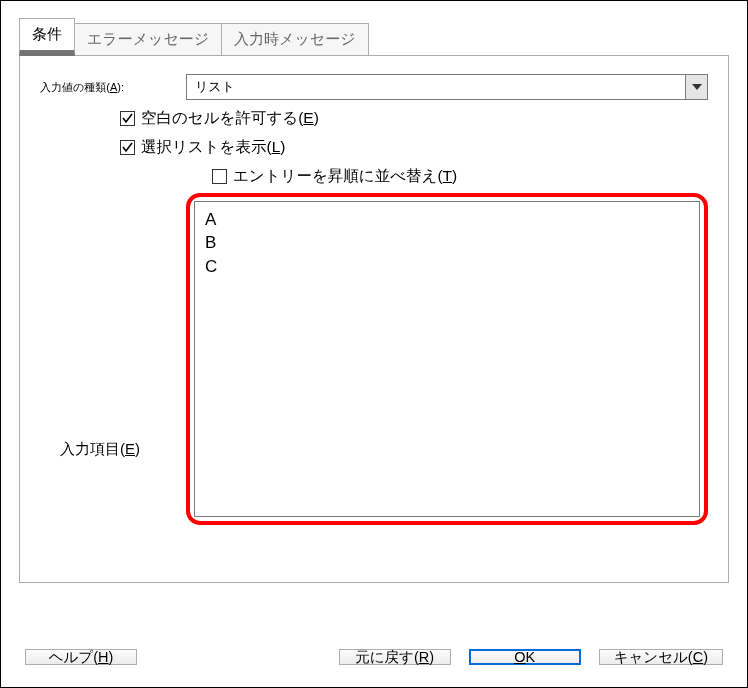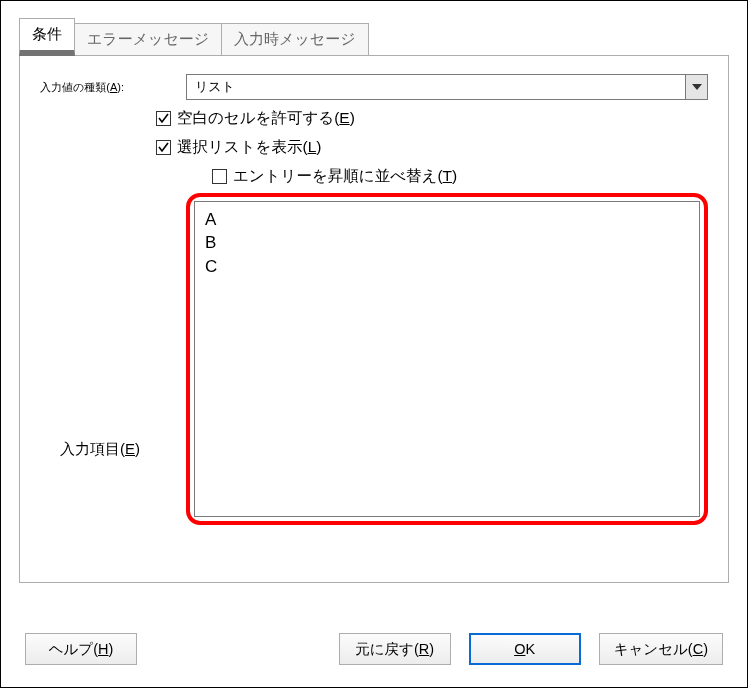--- a/index.html
+++ b/index.html
@@ -110,21 +110,21 @@
     justify-content: center;
     cursor: pointer;
   }
   .dropdown-btn svg { width: 10px; height: 6px; }
   .checkbox-row {
     display: flex;
     align-items: center;
     margin-top: 8px;
     font-size: 15.5px;
   }
-  .checkbox-row.indent1 { margin-left: 116px; }
+  .checkbox-row.indent1 { margin-left: 80px; }
   .checkbox-row.indent2 { margin-left: 172px; align-items: center; }
   .checkbox {
     width: 15px;
     height: 15px;
     border: 1px solid #333;
     margin-right: 6px;
     display: inline-flex;
     align-items: center;
     justify-content: center;
     cursor: pointer;
@@ -168,21 +168,21 @@
   }
   .button-bar {
     padding: 10px 24px 22px 24px;
     display: flex;
     align-items: center;
     gap: 18px;
   }
   .spacer { flex: 1; }
   .btn {
     min-width: 112px;
-    height: 32px;
+    height: 16px;
     border: 1px solid #adadad;
     background: linear-gradient(#fcfcfc, #ececec);
     font-size: 14.5px;
     cursor: pointer;
     padding: 0 14px;
     display: inline-flex;
     align-items: center;
     justify-content: center;
     font-family: inherit;
   }

